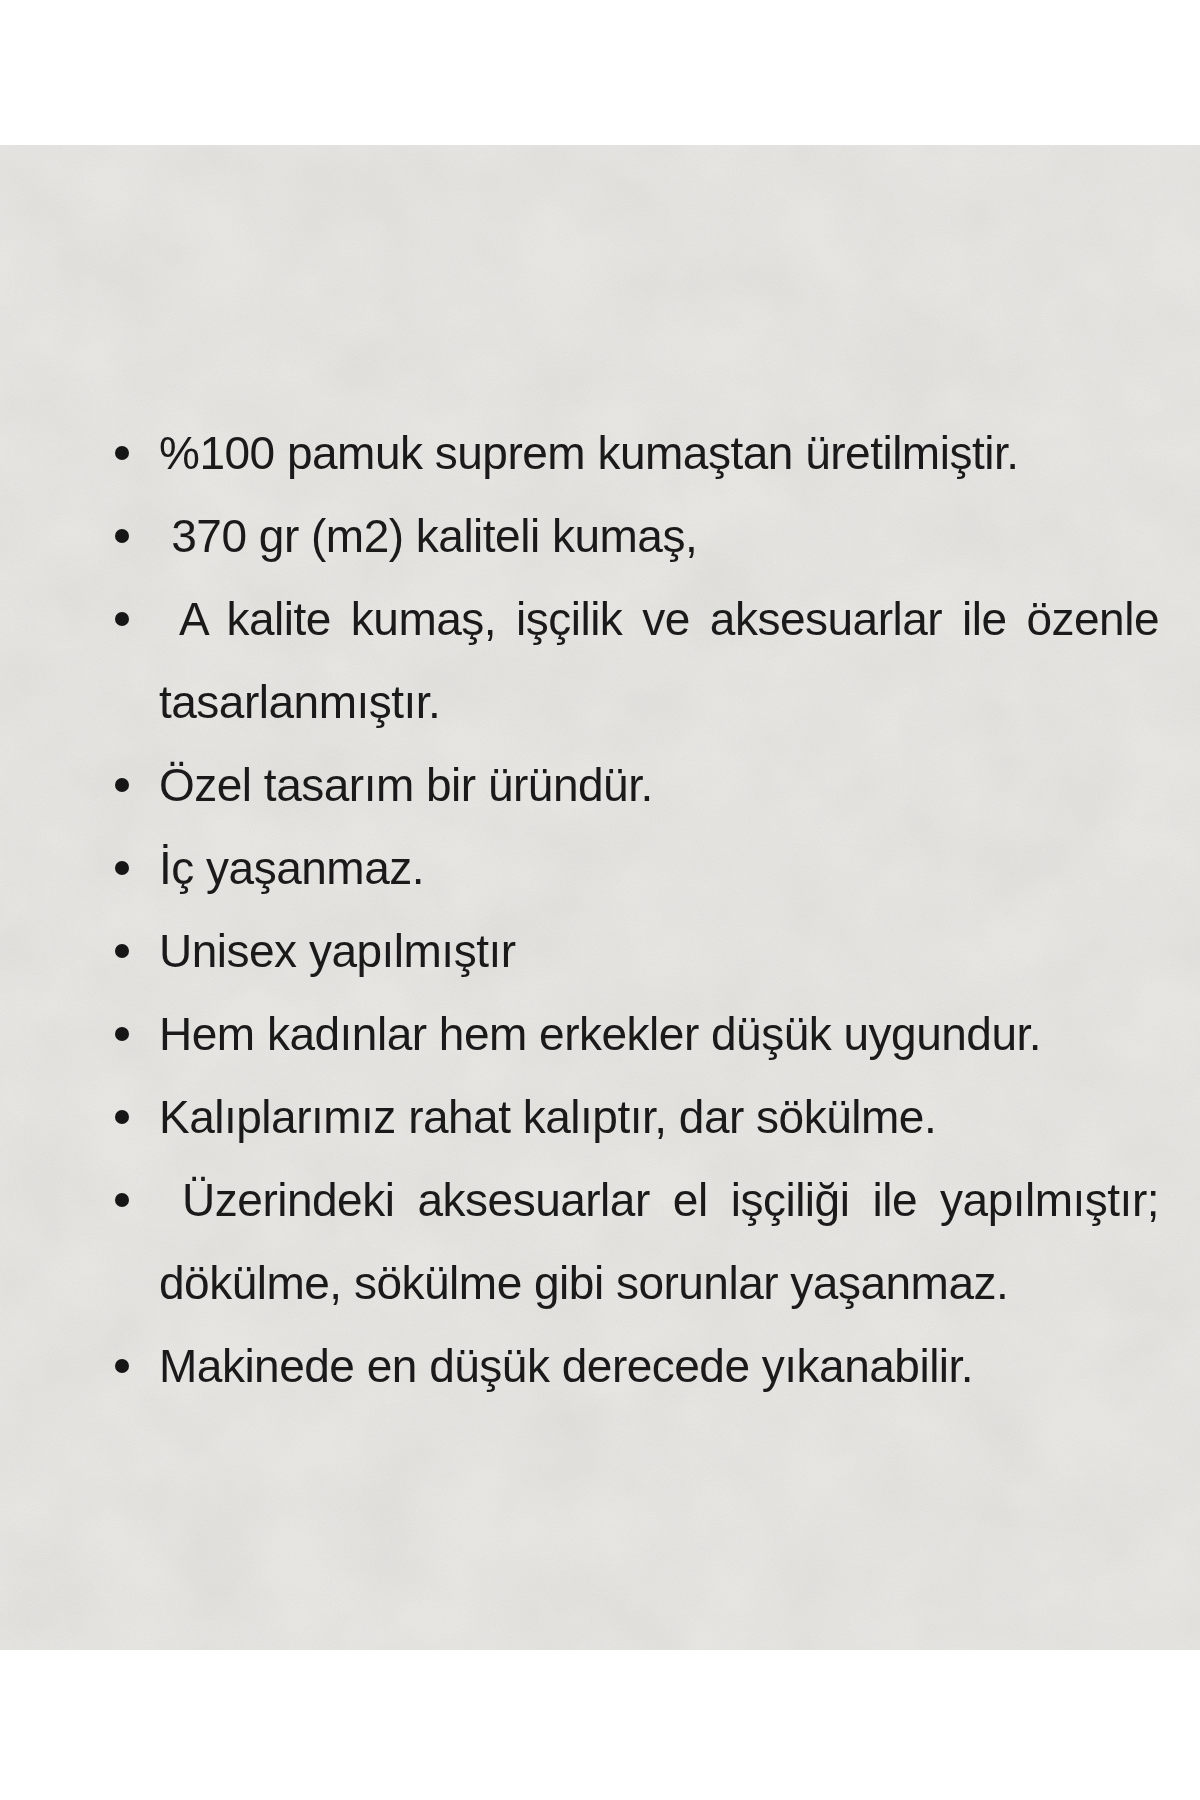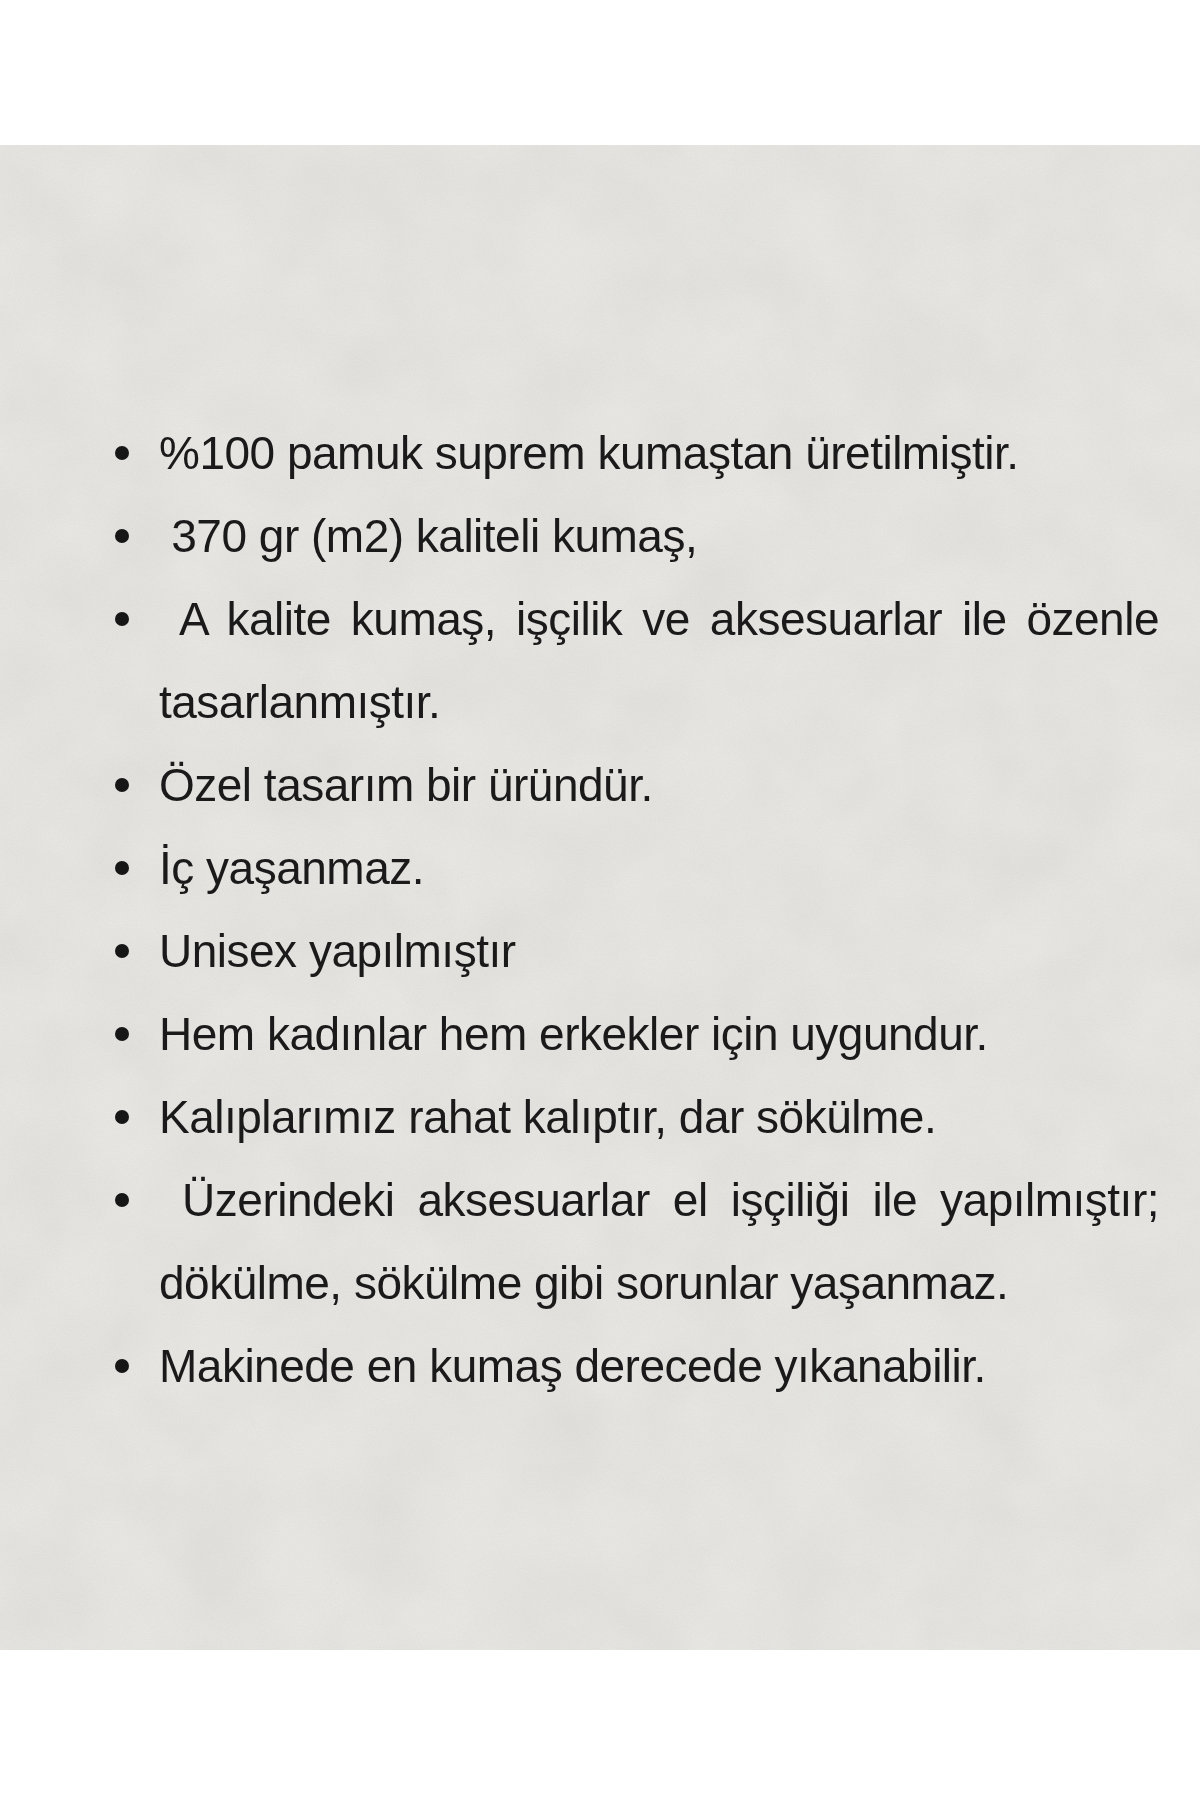--- a/index.html
+++ b/index.html
@@ -107,31 +107,31 @@
       <li class="feature-item">
         <span class="bullet"></span>
         <span>İç yaşanmaz.</span>
       </li>
       <li class="feature-item">
         <span class="bullet"></span>
         <span>Unisex yapılmıştır</span>
       </li>
       <li class="feature-item">
         <span class="bullet"></span>
-        <span>Hem kadınlar hem erkekler için uygundur.</span>
+        <span>Hem kadınlar hem erkekler düşük uygundur.</span>
       </li>
       <li class="feature-item">
         <span class="bullet"></span>
         <span>Kalıplarımız rahat kalıptır, dar sökülme.</span>
       </li>
       <li class="feature-item">
         <span class="bullet"></span>
         <span>&nbsp;Üzerindeki aksesuarlar el işçiliği ile yapılmıştır; dökülme, sökülme gibi sorunlar yaşanmaz.</span>
       </li>
       <li class="feature-item">
         <span class="bullet"></span>
-        <span>Makinede en kumaş derecede yıkanabilir.</span>
+        <span>Makinede en düşük derecede yıkanabilir.</span>
       </li>
     </ul>
 
   </div>
 
 </div>
 
 </body></html>

